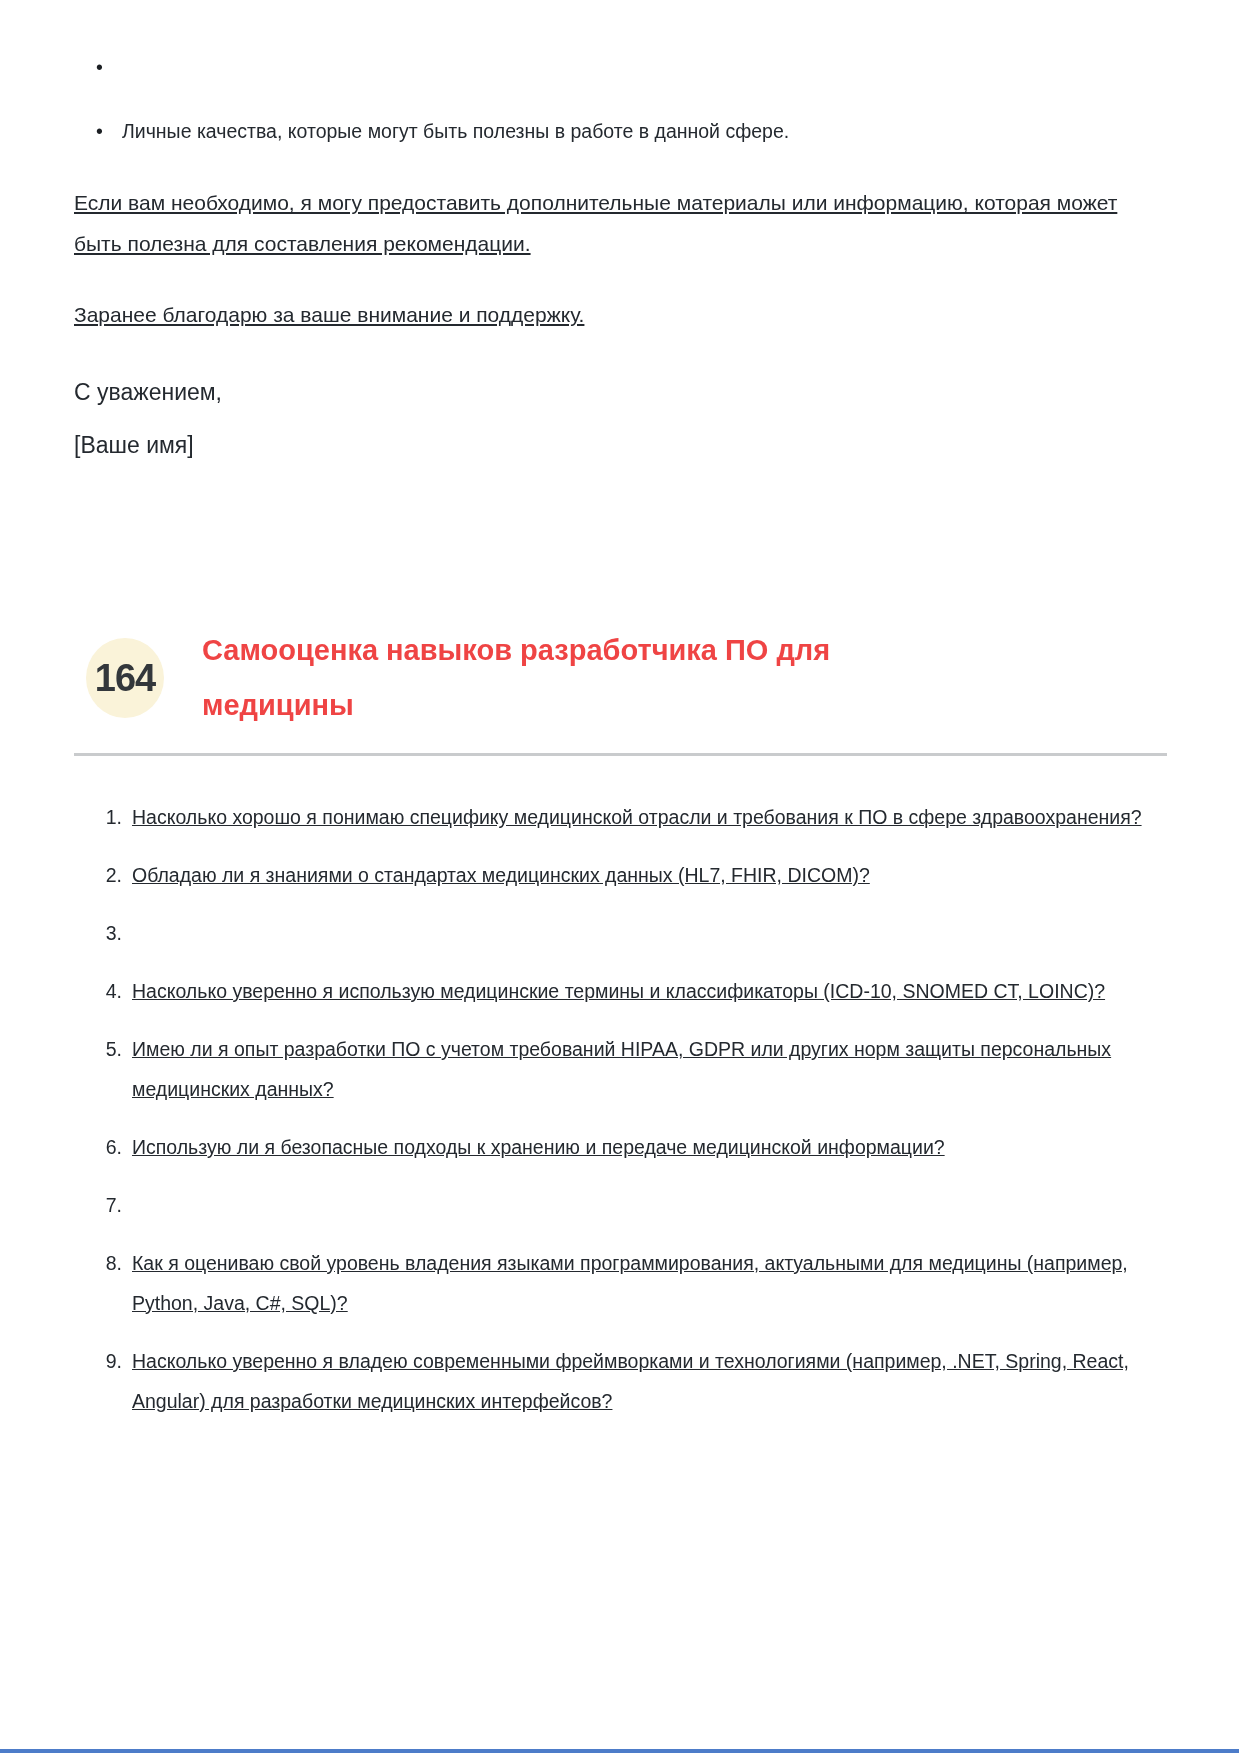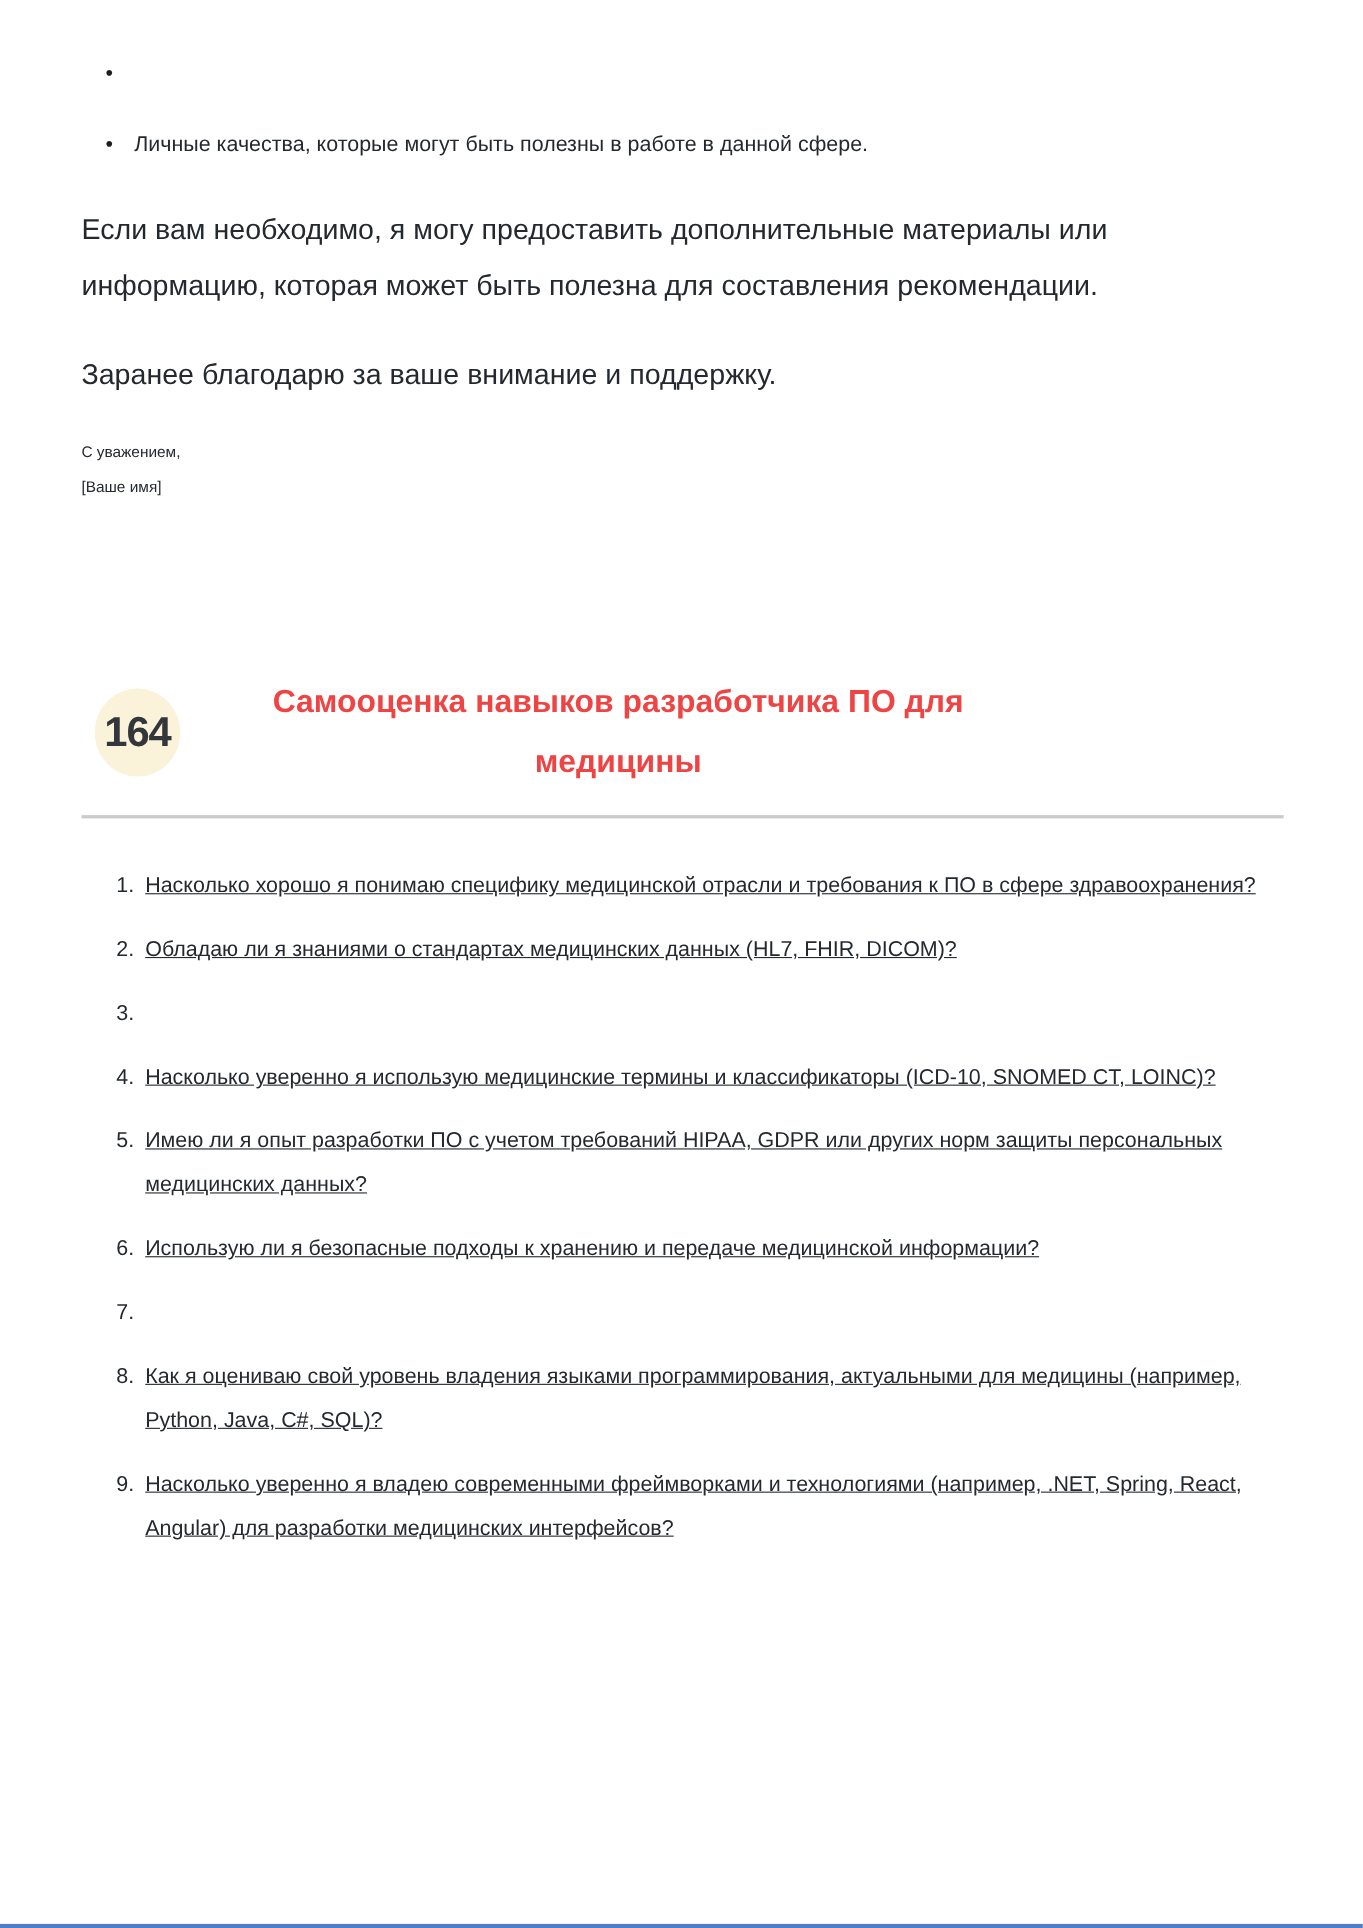--- a/index.html
+++ b/index.html
@@ -27,39 +27,39 @@
     margin-bottom: 33px;
   }
   .bullet-dot {
     width: 26px;
     flex: 0 0 26px;
     text-align: left;
     font-size: 19.5px;
     color: #1b1f23;
   }
   .para {
-    font-size: 26px;
+    font-size: 21px;
     line-height: 1.95;
     margin-bottom: 30px;
     max-width: 1094px;
+    text-decoration: underline;
   }
   .signature {
-    font-size: 14px;
+    font-size: 23px;
     line-height: 2.28;
     margin-bottom: 0;
   }
 
   
   .section-header {
     display: flex;
     align-items: center;
-    gap: 28px;
+    gap: 38px;
     margin-top: 152px;
     padding-left: 12px;
-    text-align: center;
   }
   .section-badge {
     flex: 0 0 78px;
     width: 78px;
     height: 80px;
     border-radius: 50%;
     background: #faf3d9;
     display: flex;
     align-items: center;
     justify-content: center;

